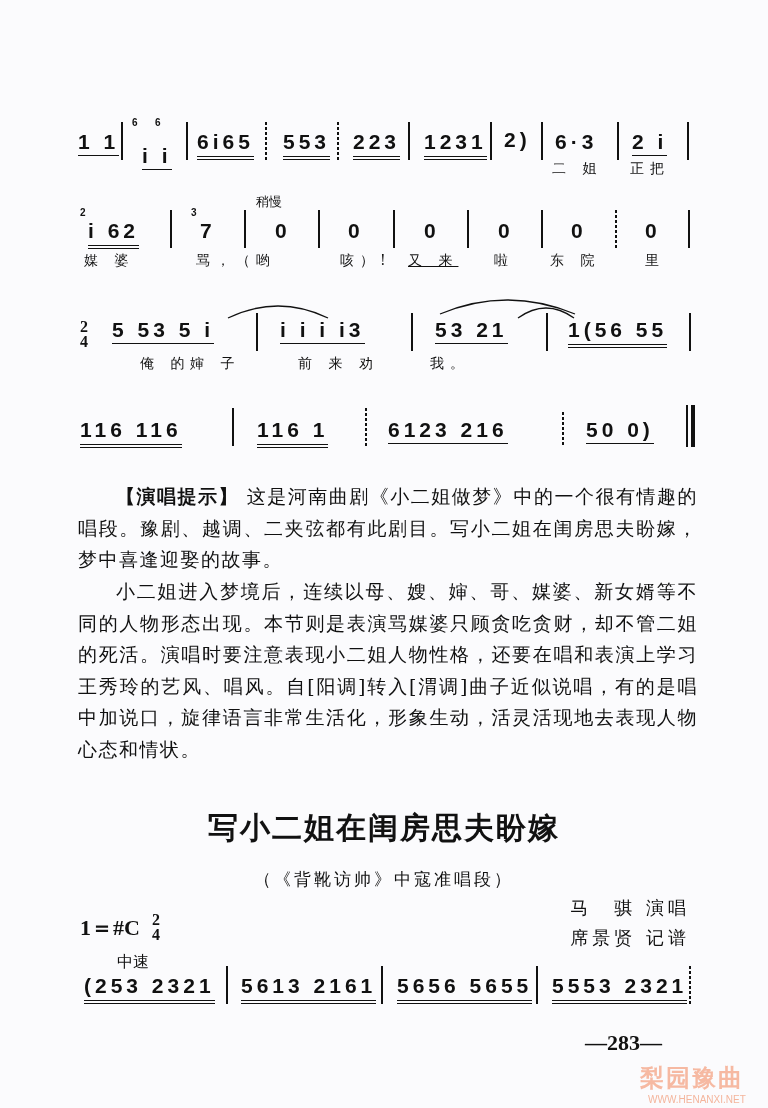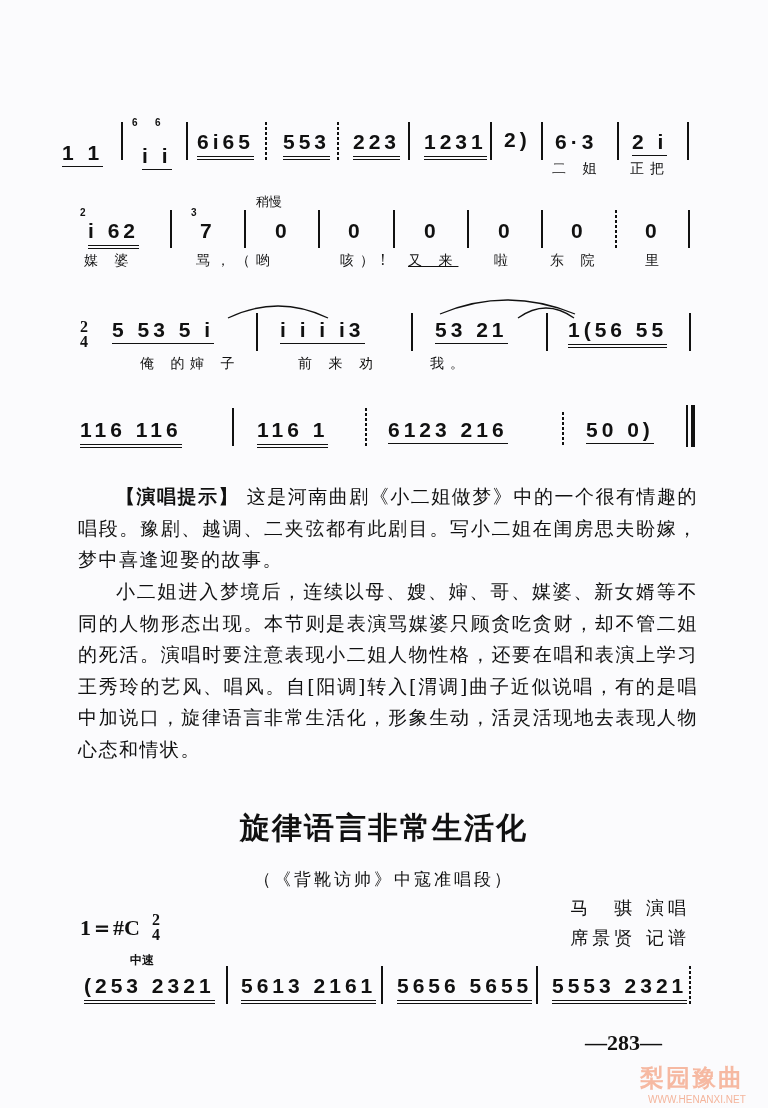--- a/index.html
+++ b/index.html
@@ -27,21 +27,21 @@
   .frac { position:absolute; font-family:"Liberation Serif", serif; font-weight:bold; font-size:16px; line-height:15px; text-align:center; }
   .pagenum { position:absolute; left:585px; top:1030px; font-family:"Liberation Serif", serif; font-weight:bold; font-size:22px; }
   .wm1 { position:absolute; left:640px; top:1062px; font-family:"DejaVu Sans", sans-serif; font-weight:bold; font-size:24px; color:#f6b9a2; letter-spacing:2px; }
   .wm2 { position:absolute; left:648px; top:1094px; font-family:"Liberation Sans", sans-serif; font-size:10px; color:#f4b59c; }
   svg.slur { position:absolute; overflow:visible; }
 </style>
 </head>
 <body>
 
 <div>
-  <span class="note u1" style="left:62px;top:130px;margin-top:11px;">1 1</span>
+  <span class="note u1" style="left:78px;top:130px;">1 1</span>
   <div class="bar" style="left:121px;top:122px;height:38px;"></div>
   <span class="grace" style="left:132px;top:118px;">6</span>
   <span class="grace" style="left:155px;top:118px;">6</span>
   <span class="note u1" style="left:142px;top:144px;">i i</span>
   <div class="bar" style="left:186px;top:122px;height:38px;"></div>
   <span class="note u2" style="left:197px;top:130px;">6i65</span>
   <div class="bar dash" style="left:265px;top:122px;height:38px;"></div>
   <span class="note u2" style="left:283px;top:130px;">553</span>
   <div class="bar dash" style="left:337px;top:122px;height:38px;"></div>
   <span class="note u2" style="left:353px;top:130px;">223</span>
@@ -126,30 +126,30 @@
   <div class="bar" style="left:686px;top:405px;height:42px;"></div>
   <div class="bar end" style="left:691px;top:405px;height:42px;"></div>
 </div>
 
 <div class="para" style="top:481px;text-indent:38px;">
   <span class="tag">【演唱提示】</span>
   <span>这是河南曲剧《小二姐做梦》中的一个很有情趣的唱段。豫剧、越调、二夹弦都有此剧目。写小二姐在闺房思夫盼嫁，梦中喜逢迎娶的故事。</span>
 </div>
 <div class="para" style="top:576px;text-indent:38px;">小二姐进入梦境后，连续以母、嫂、婶、哥、媒婆、新女婿等不同的人物形态出现。本节则是表演骂媒婆只顾贪吃贪财，却不管二姐的死活。演唱时要注意表现小二姐人物性格，还要在唱和表演上学习王秀玲的艺风、唱风。自[阳调]转入[渭调]曲子近似说唱，有的是唱中加说口，旋律语言非常生活化，形象生动，活灵活现地去表现人物心态和情状。</div>
 
-<div class="title">旋律语言非常生活化</div>
+<div class="title">写小二姐在闺房思夫盼嫁</div>
 <div class="subtitle">（《背靴访帅》中寇准唱段）</div>
 <div class="credit" style="top:896px;">马　骐 演唱</div>
 <div class="credit" style="top:926px;">席景贤 记谱</div>
 <div class="key">1＝#C</div>
 <span class="frac" style="left:152px;top:912px;">
   <span>2</span><br>
   <span>4</span>
 </span>
-<span class="small" style="left:130px;top:952px;font-size:12px;font-weight:bold;">中速</span>
+<span class="small" style="left:117px;top:952px;font-size:16px;">中速</span>
 
 <div>
   <span class="note u2" style="left:84px;top:974px;">(253 2321</span>
   <div class="bar" style="left:226px;top:966px;height:38px;"></div>
   <span class="note u2" style="left:241px;top:974px;">5613 2161</span>
   <div class="bar" style="left:381px;top:966px;height:38px;"></div>
   <span class="note u2" style="left:397px;top:974px;">5656 5655</span>
   <div class="bar" style="left:536px;top:966px;height:38px;"></div>
   <span class="note u2" style="left:552px;top:974px;">5553 2321</span>
   <div class="bar dash" style="left:689px;top:966px;height:38px;"></div>

